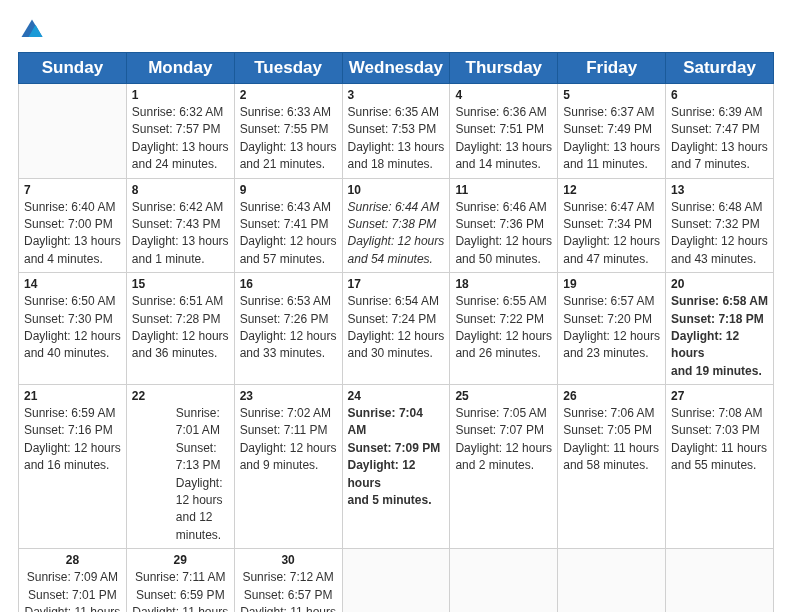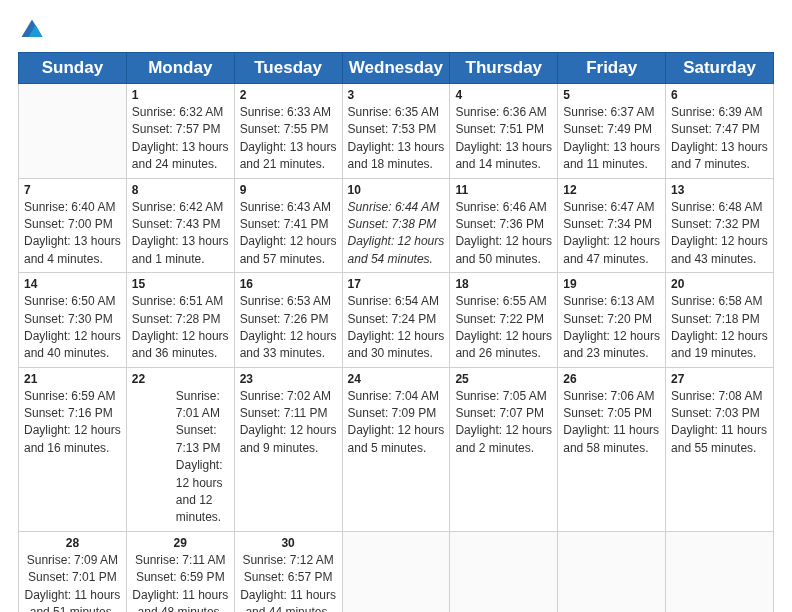--- a/index.html
+++ b/index.html
@@ -259,28 +259,28 @@
           </td>
           <td>
             <span class="day-num">18</span>
             <div class="day-info" style="white-space: pre-line;">Sunrise: 6:55 AM
 Sunset: 7:22 PM
 Daylight: 12 hours
 and 26 minutes.</div>
           </td>
           <td>
             <span class="day-num">19</span>
-            <div class="day-info" style="white-space: pre-line;">Sunrise: 6:13 AM
+            <div class="day-info" style="white-space: pre-line;">Sunrise: 6:57 AM
 Sunset: 7:20 PM
 Daylight: 12 hours
 and 23 minutes.</div>
           </td>
           <td>
             <span class="day-num">20</span>
-            <div class="day-info" style="white-space: pre-line;">Sunrise: 6:58 AM
+            <div class="day-info" style="white-space: pre-line; font-weight: bold;">Sunrise: 6:58 AM
 Sunset: 7:18 PM
 Daylight: 12 hours
 and 19 minutes.</div>
           </td>
         </tr>
         <tr>
           <td>
             <span class="day-num">21</span>
             <div class="day-info" style="white-space: pre-line;">Sunrise: 6:59 AM
 Sunset: 7:16 PM
@@ -296,21 +296,21 @@
           </td>
           <td>
             <span class="day-num">23</span>
             <div class="day-info" style="white-space: pre-line;">Sunrise: 7:02 AM
 Sunset: 7:11 PM
 Daylight: 12 hours
 and 9 minutes.</div>
           </td>
           <td>
             <span class="day-num">24</span>
-            <div class="day-info" style="white-space: pre-line;">Sunrise: 7:04 AM
+            <div class="day-info" style="white-space: pre-line; font-weight: bold;">Sunrise: 7:04 AM
 Sunset: 7:09 PM
 Daylight: 12 hours
 and 5 minutes.</div>
           </td>
           <td>
             <span class="day-num">25</span>
             <div class="day-info" style="white-space: pre-line;">Sunrise: 7:05 AM
 Sunset: 7:07 PM
 Daylight: 12 hours
 and 2 minutes.</div>

